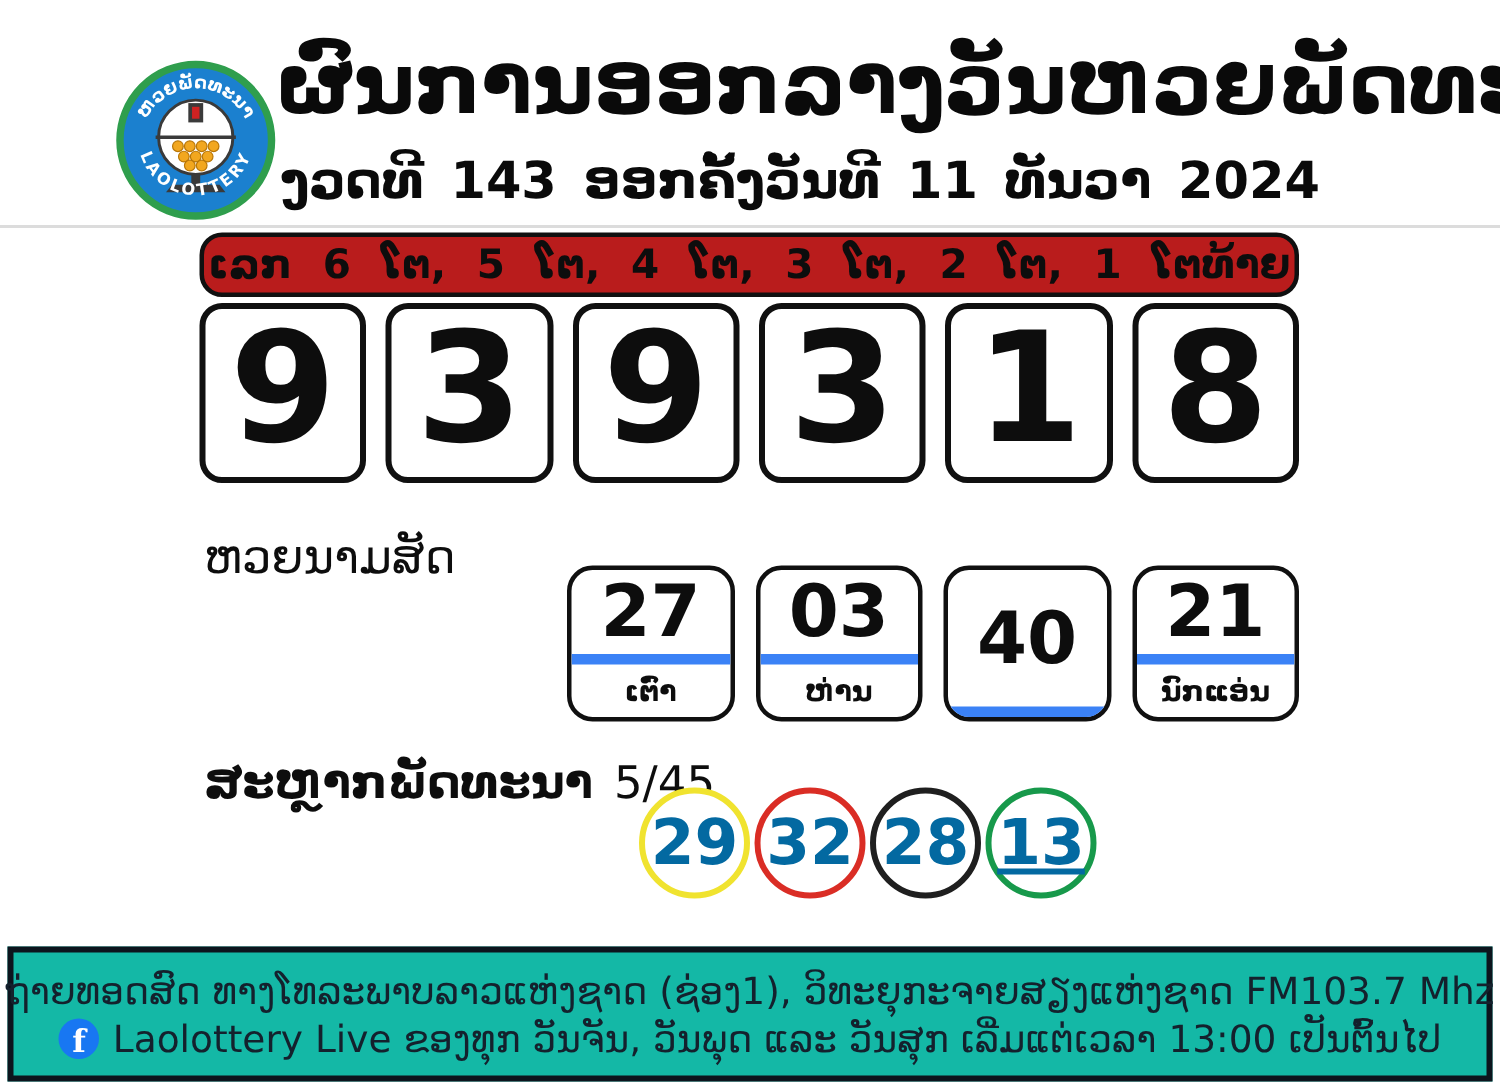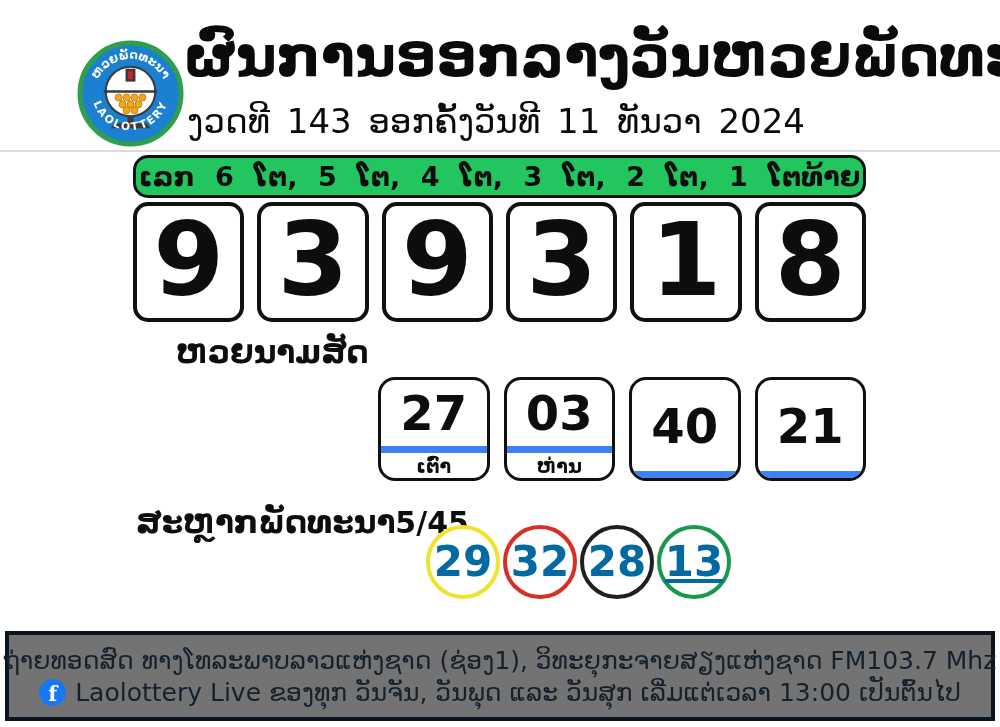--- a/index.html
+++ b/index.html
@@ -8,64 +8,64 @@
     font-family:"DejaVu Sans","Liberation Sans",sans-serif;color:#0d0d0d;
   }
   
   .logo{position:absolute;left:77px;top:40px;width:107px;height:107px;}
   .title{
     position:absolute;left:184px;top:26px;width:800px;
     font-size:56px;font-weight:bold;line-height:1.12;white-space:nowrap;color:#0a0a0a;
   }
   .subtitle{
     position:absolute;left:187px;top:101px;
-    font-size:34px;font-weight:normal;white-space:nowrap;color:#0a0a0a;word-spacing:6px;
+    font-size:34px;font-weight:bold;white-space:nowrap;color:#0a0a0a;word-spacing:6px;
   }
   .gray-divider{position:absolute;left:0;top:150px;width:1000px;height:2px;background:#dcdcdc;}
   
   .legend-box{
-    position:absolute;left:133px;top:155px;width:727px;height:37px;background:#22c55e;
+    position:absolute;left:133px;top:155px;width:727px;height:37px;background:#b91c1c;
     border:3px solid #101010;border-radius:15px;display:flex;align-items:center;justify-content:center;
     font-size:27px;font-weight:bold;word-spacing:11px;white-space:nowrap;
   }
   
   .digits-row{position:absolute;left:133px;top:202px;width:733px;height:120px;display:flex;gap:13px;}
   .digit-box{
     flex:1;background:#fff;border:4px solid #101010;border-radius:15px;
     display:flex;align-items:center;justify-content:center;
     font-size:102px;font-weight:bold;line-height:1;padding-bottom:4px;
   }
   
-  .animal-label{position:absolute;left:136px;top:334px;font-size:31px;font-weight:bold;margin-left:40px;}
+  .animal-label{position:absolute;left:136px;top:354px;font-size:31px;font-weight:normal;}
   .animal-row{position:absolute;left:378px;top:377px;width:488px;height:104px;display:flex;gap:14px;}
   .animal-box{
     flex:1;background:#fff;border:3px solid #101010;border-radius:17px;
     display:flex;flex-direction:column;overflow:hidden;
   }
   .animal-number{
     flex:1;display:flex;align-items:center;justify-content:center;
     font-size:48px;font-weight:bold;border-bottom:7px solid #3b82f6;line-height:1;
   }
   .animal-name{
-    height:25px;display:flex;align-items:center;justify-content:center;
+    height:35px;display:flex;align-items:center;justify-content:center;
     font-size:19px;font-weight:bold;
   }
   
   .lotto-label{position:absolute;left:136px;top:504px;font-size:31px;font-weight:bold;}
-  .lotto-game{font-weight:700;font-size:30px;}
+  .lotto-game{font-weight:400;font-size:30px;margin-left:14px;}
   .balls-row{position:absolute;left:426px;top:525px;display:flex;gap:3px;}
   .ball{
     width:66px;height:66px;border-radius:50%;border:4px solid #8b5cf6;background:#fff;
     display:flex;align-items:center;justify-content:center;
     font-size:42px;font-weight:bold;color:#0369a1;line-height:1;
   }
   
   .footer{
     position:absolute;left:5px;top:631px;width:982px;height:82px;
-    background:#737373;border:4px solid #0c141d;
+    background:#14b8a6;border:4px solid #0c141d;
     display:flex;flex-direction:column;align-items:center;justify-content:center;gap:3px;
   }
   .footer-line{font-size:25px;color:#14212d;font-weight:500;white-space:nowrap;}
   .footer-line2{display:flex;align-items:center;gap:9px;}
   .fb-icon{
     width:27px;height:27px;border-radius:50%;background:#1877f2;color:#ffffff;
     display:inline-flex;align-items:center;justify-content:center;
     font-size:21px;font-weight:bold;font-family:"DejaVu Serif","Liberation Serif",serif;
     line-height:1;padding-top:2px;box-sizing:border-box;
   }
@@ -130,20 +130,21 @@
     </div>
     <div class="animal-box">
       <div class="animal-number">03</div>
       <div class="animal-name">ຫ່ານ</div>
     </div>
     <div class="animal-box">
       <div class="animal-number">40</div>
     </div>
     <div class="animal-box">
       <div class="animal-number">21</div>
+      <div class="animal-name">ນົກແອ່ນ</div>
     </div>
   </div>
 
   <div class="lotto-label">
     <span>ສະຫຼາກພັດທະນາ</span><span class="lotto-game">5/45</span>
   </div>
   <div class="balls-row">
     <div class="ball" style="border-color: rgb(240, 227, 47);">29</div>
     <div class="ball" style="border-color: rgb(218, 45, 37);">32</div>
     <div class="ball" style="border-color: rgb(31, 31, 31);">28</div>

